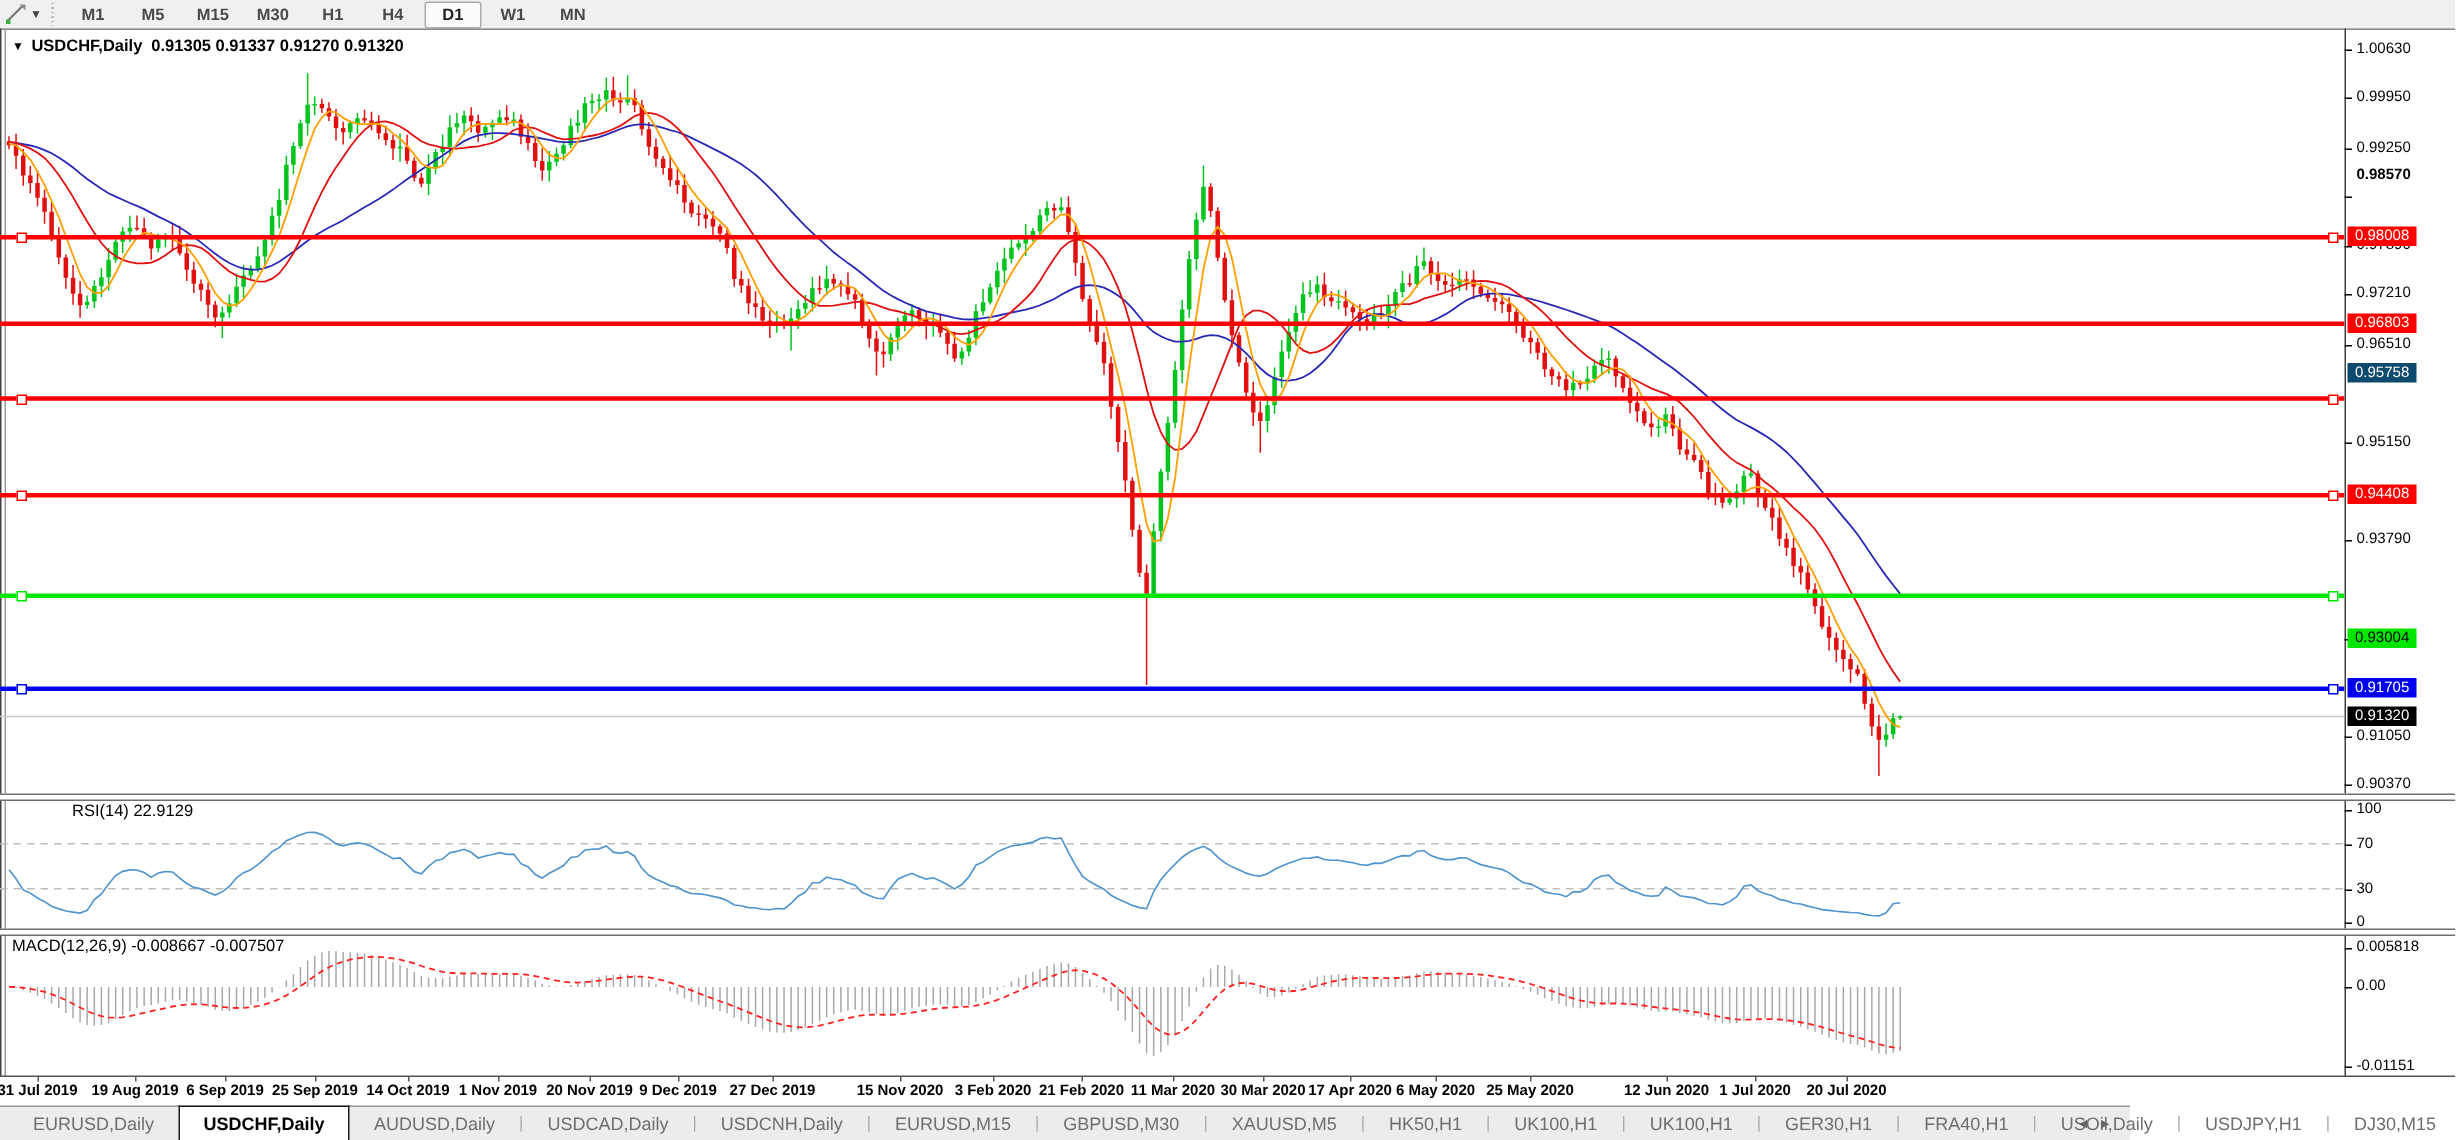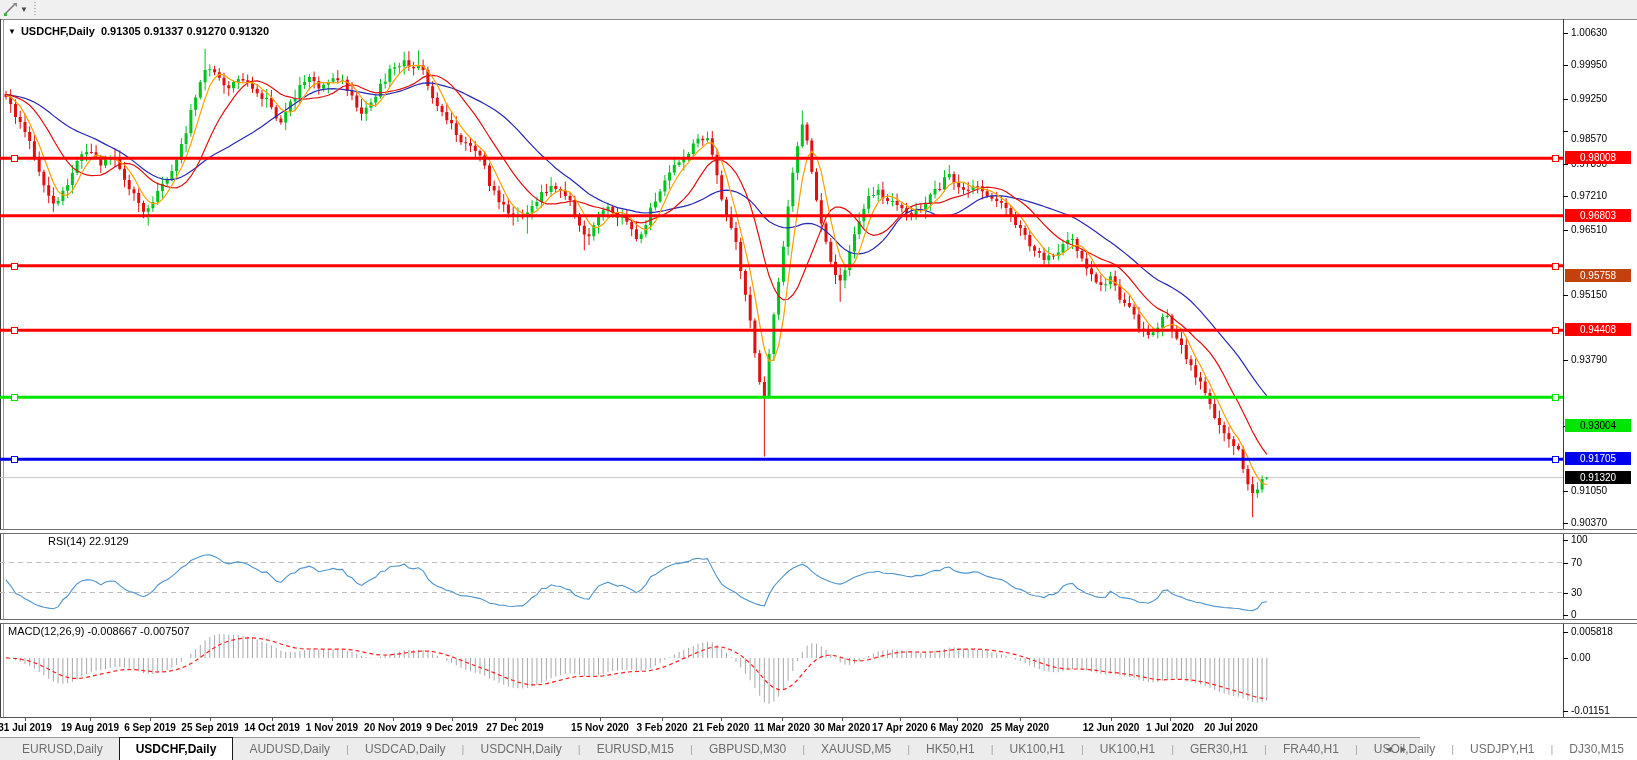--- a/index.html
+++ b/index.html
@@ -20,21 +20,21 @@
   .vline,.hline-div{position:absolute;background:#404040;}
   #chart-title{position:absolute;left:8px;top:25px;font-size:11px;color:#000;font-weight:700;z-index:30;}
   #chart-title .tri{font-size:8px;margin-right:5px;position:relative;top:-1px;}
   #chart-title .ohlc{font-weight:700;margin-left:6px;}
   .pane-sep{position:absolute;left:0;width:1637px;height:3px;
             border-top:1px solid #6e6e6e;border-bottom:1px solid #6e6e6e;background:#fff;z-index:25;}
   svg{position:absolute;left:0;}
   
   .ptick{position:absolute;left:1571px;font-size:10px;color:#000;white-space:nowrap;z-index:5;text-align:center;}
   .pdash{position:absolute;left:1563px;width:5px;height:1px;background:#000;z-index:5;}
-  .chip{position:absolute;left:1565px;font-size:10px;padding:0 15px;height:13px;line-height:13px;
+  .chip{position:absolute;left:1565px;font-size:10px;padding:0 5px;height:13px;line-height:13px;
         white-space:nowrap;z-index:20;}
   .handle{position:absolute;width:5px;height:5px;background:#fff;z-index:21;}
   .ind-label{position:absolute;left:8px;font-size:11px;color:#000;z-index:30;}
   
   #date-axis{position:absolute;left:0;top:718px;width:1637px;height:19px;background:#fff;}
   .dtick{position:absolute;top:4px;transform:translateX(-50%);font-size:10px;font-weight:700;color:#000;white-space:nowrap;}
   .dmark{position:absolute;top:0;width:1px;height:3px;background:#555;}
   
   #tab-bar{position:absolute;left:0;top:737px;width:1420px;height:23px;background:#ECECEC;
            border-top:1px solid #9a9a9a;display:flex;align-items:flex-end;padding-left:6px;box-sizing:border-box;}
@@ -51,20 +51,31 @@
   <div id="toolbar">
     <span class="tool-icon">
       <svg width="16" height="15" viewBox="0 0 16 15" style="position:static">
         <line x1="2" y1="12" x2="12" y2="2" stroke="#777" stroke-width="1.4"></line>
         <path d="M10 1 L14 1 L14 5 Z" fill="#8a8a8a"></path>
         <rect x="1" y="11" width="3" height="3" fill="#3fae3f"></rect>
       </svg>
     </span>
     <span class="tb-caret">▼</span>
     <span class="tb-grip"></span>
+    <div id="tf-buttons" style="display:flex;">
+        <div class="tf-btn">M1</div>
+        <div class="tf-btn">M5</div>
+        <div class="tf-btn">M15</div>
+        <div class="tf-btn">M30</div>
+        <div class="tf-btn">H1</div>
+        <div class="tf-btn">H4</div>
+        <div class="tf-btn active">D1</div>
+        <div class="tf-btn">W1</div>
+        <div class="tf-btn">MN</div>
+      </div>
   </div>
 
   <div class="hline-div" style="left:0;top:19px;width:1637px;height:1px;background:#8a8a8a;"></div>
   <div class="vline" style="left:0;top:19px;width:1px;height:718px;"></div>
   <div class="vline" style="left:3px;top:19px;width:1px;height:699px;background:#9a9a9a;"></div>
   <div class="vline" style="left:1563px;top:19px;width:1px;height:699px;"></div>
 
   <div id="chart-title">
     <span class="tri">▼</span><span>USDCHF,Daily</span><span class="ohlc">0.91305 0.91337 0.91270 0.91320</span>
   </div>
@@ -181,42 +192,42 @@
       <span>◄</span><span>►</span>
     </div>
   </div>
 <div class="pdash" style="top: 33px;"></div>
     <div class="ptick" style="top: 27px;">1.00630</div>
     <div class="pdash" style="top: 65.4756px;"></div>
     <div class="ptick" style="top: 59.4756px;">0.99950</div>
     <div class="pdash" style="top: 98.9064px;"></div>
     <div class="ptick" style="top: 92.9064px;">0.99250</div>
     <div class="pdash" style="top: 131.382px;"></div>
-    <div class="ptick" style="top: 133px;">0.98570</div>
+    <div class="ptick" style="top: 111px; font-weight: bold;">0.98570</div>
     <div class="pdash" style="top: 163.858px;"></div>
     <div class="ptick" style="top: 157.858px;">0.97890</div>
     <div class="pdash" style="top: 196.333px;"></div>
     <div class="ptick" style="top: 190.333px;">0.97210</div>
     <div class="pdash" style="top: 229.764px;"></div>
     <div class="ptick" style="top: 223.764px;">0.96510</div>
     <div class="pdash" style="top: 294.715px;"></div>
     <div class="ptick" style="top: 288.715px;">0.95150</div>
     <div class="pdash" style="top: 359.667px;"></div>
     <div class="ptick" style="top: 353.667px;">0.93790</div>
     <div class="pdash" style="top: 425.573px;"></div>
     <div class="ptick" style="top: 419.573px;">0.92410</div>
     <div class="pdash" style="top: 490.524px;"></div>
     <div class="ptick" style="top: 484.524px;">0.91050</div>
     <div class="pdash" style="top: 523px;"></div>
     <div class="ptick" style="top: 517px;">0.90370</div>
     <div class="chip" style="top: 151.222px; background: rgb(255, 0, 0); color: rgb(255, 255, 255);">0.98008</div>
     <div class="handle" style="left: 11px; top: 155.222px; border: 1px solid rgb(255, 0, 0);"></div>
     <div class="handle" style="left: 1552px; top: 155.222px; border: 1px solid rgb(255, 0, 0);"></div>
     <div class="chip" style="top: 208.771px; background: rgb(255, 0, 0); color: rgb(255, 255, 255);">0.96803</div>
-    <div class="chip" style="top: 269px; background: #c2410c; color: rgb(255, 255, 255);">0.95758</div>
+    <div class="chip" style="top: 242px; background: #0c4a6e; color: rgb(255, 255, 255);">0.95758</div>
     <div class="handle" style="left: 11px; top: 262.678px; border: 1px solid rgb(255, 0, 0);"></div>
     <div class="handle" style="left: 1552px; top: 262.678px; border: 1px solid rgb(255, 0, 0);"></div>
     <div class="chip" style="top: 323.152px; background: rgb(255, 0, 0); color: rgb(255, 255, 255);">0.94408</div>
     <div class="handle" style="left: 11px; top: 327.152px; border: 1px solid rgb(255, 0, 0);"></div>
     <div class="handle" style="left: 1552px; top: 327.152px; border: 1px solid rgb(255, 0, 0);"></div>
     <div class="chip" style="top: 390.205px; background: rgb(0, 230, 0); color: rgb(0, 0, 0); margin-top: 29px;">0.93004</div>
     <div class="handle" style="left: 11px; top: 394.205px; border: 1px solid rgb(0, 230, 0);"></div>
     <div class="handle" style="left: 1552px; top: 394.205px; border: 1px solid rgb(0, 230, 0);"></div>
     <div class="chip" style="top: 452.243px; background: rgb(0, 0, 240); color: rgb(255, 255, 255);">0.91705</div>
     <div class="handle" style="left: 11px; top: 456.243px; border: 1px solid rgb(0, 0, 240);"></div>

